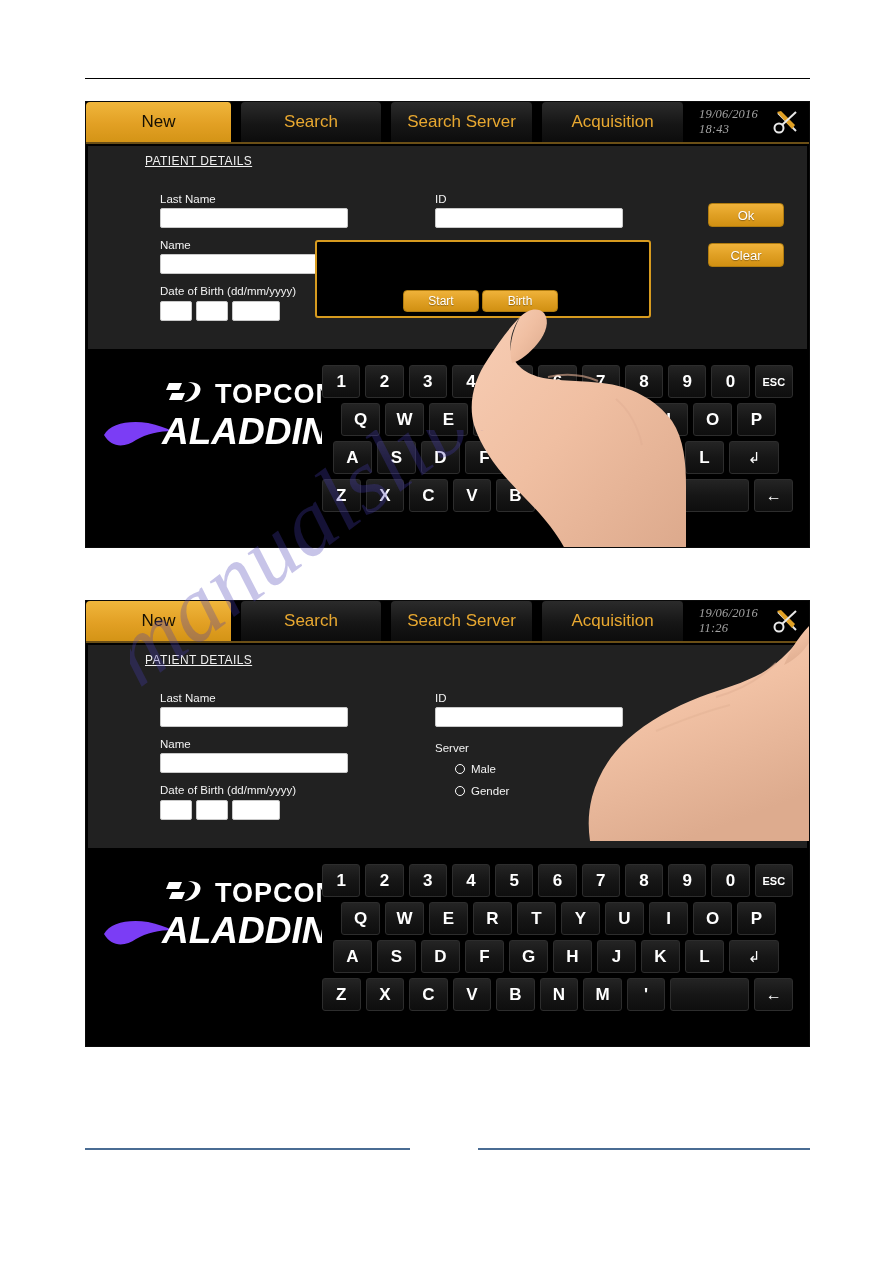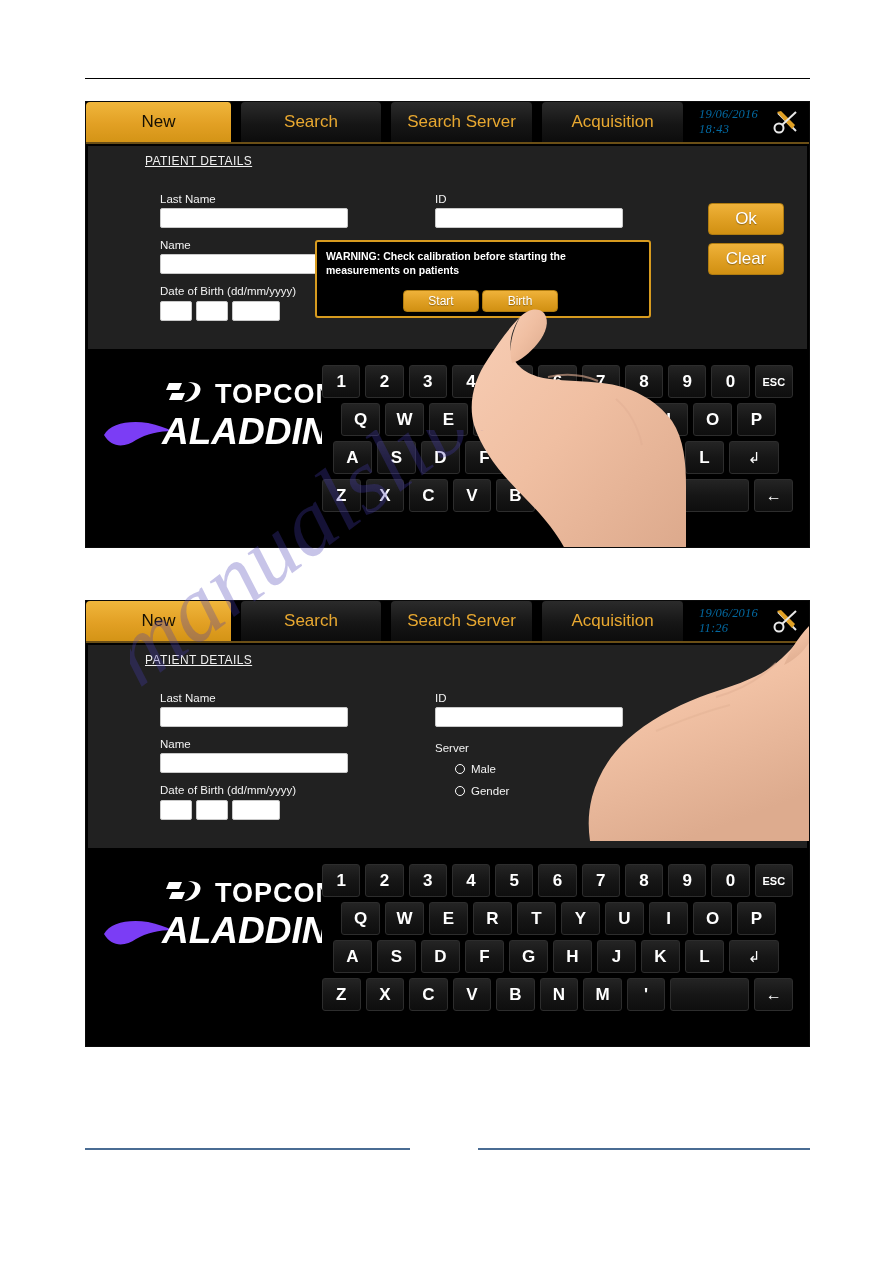--- a/index.html
+++ b/index.html
@@ -105,21 +105,21 @@
   .tab.t-acq      { width: 142px; }
 
   .clock {
     flex: 1;
     display: flex;
     align-items: center;
     padding-left: 6px;
     font-family: "Liberation Serif", serif;
     font-style: italic;
     font-size: 12.5px;
-    color: #0369a1;
+    color: #a3a3a3;
     background: #000;
     letter-spacing: .2px;
   }
   .tools-icon {
     width: 44px;
     display: flex;
     align-items: center;
     justify-content: center;
     background: #000;
   }
@@ -179,25 +179,25 @@
     height: 10px;
     border: 1.5px solid #ffffff;
     border-radius: 50%;
     margin-right: 6px;
     box-sizing: border-box;
   }
 
   .act-btn {
     position: absolute;
     width: 76px;
-    height: 32px;
+    height: 24px;
     display: flex;
     align-items: center;
     justify-content: center;
-    font-size: 17px;
+    font-size: 13px;
     color: #ffffff;
     background: linear-gradient(180deg, #efb23a 0%, #e0a024 50%, #d19012 100%);
     border: 1px solid #b07c10;
     border-radius: 4px;
     box-sizing: border-box;
     text-shadow: 0 1px 1px rgba(0,0,0,.35);
   }
 
   
   .dialog {
@@ -382,21 +382,20 @@
       <div class="dob-box" style="left:144px; top:155px; width:48px;"></div>
 
       <div class="field-label" style="left:347px; top:47px;">ID</div>
       <div class="text-input" style="left:347px; top:62px; width:188px; height:20px;"></div>
 
       <div class="act-btn" style="left:620px; top:57px;">Ok</div>
       <div class="act-btn" style="left:620px; top:97px;">Clear</div>
     </div>
 
     <div class="dialog">
-      <div class="dialog-msg">WARNING: Check calibration before starting the measurements on patients</div>
       <div class="dialog-btn start">Start</div>
       <div class="dialog-btn cancel">Birth</div>
     </div>
   </div>
 
   <div class="lower">
     <div class="logo">
       <div class="logo-top">
         <span class="logo-mark">
           <svg width="44" height="26" viewBox="0 0 44 26">

